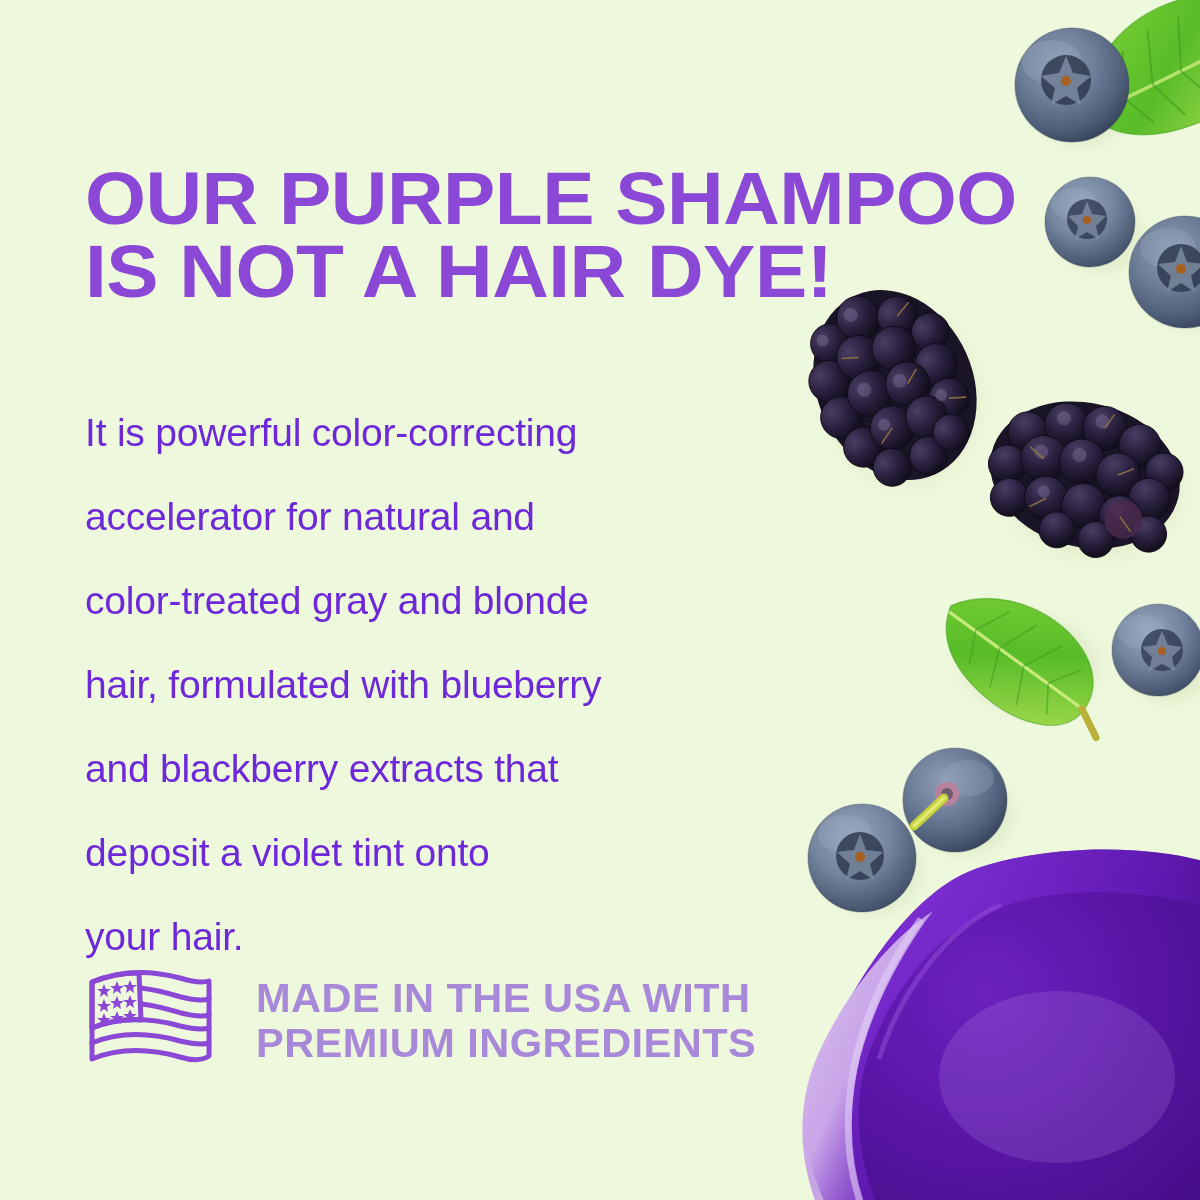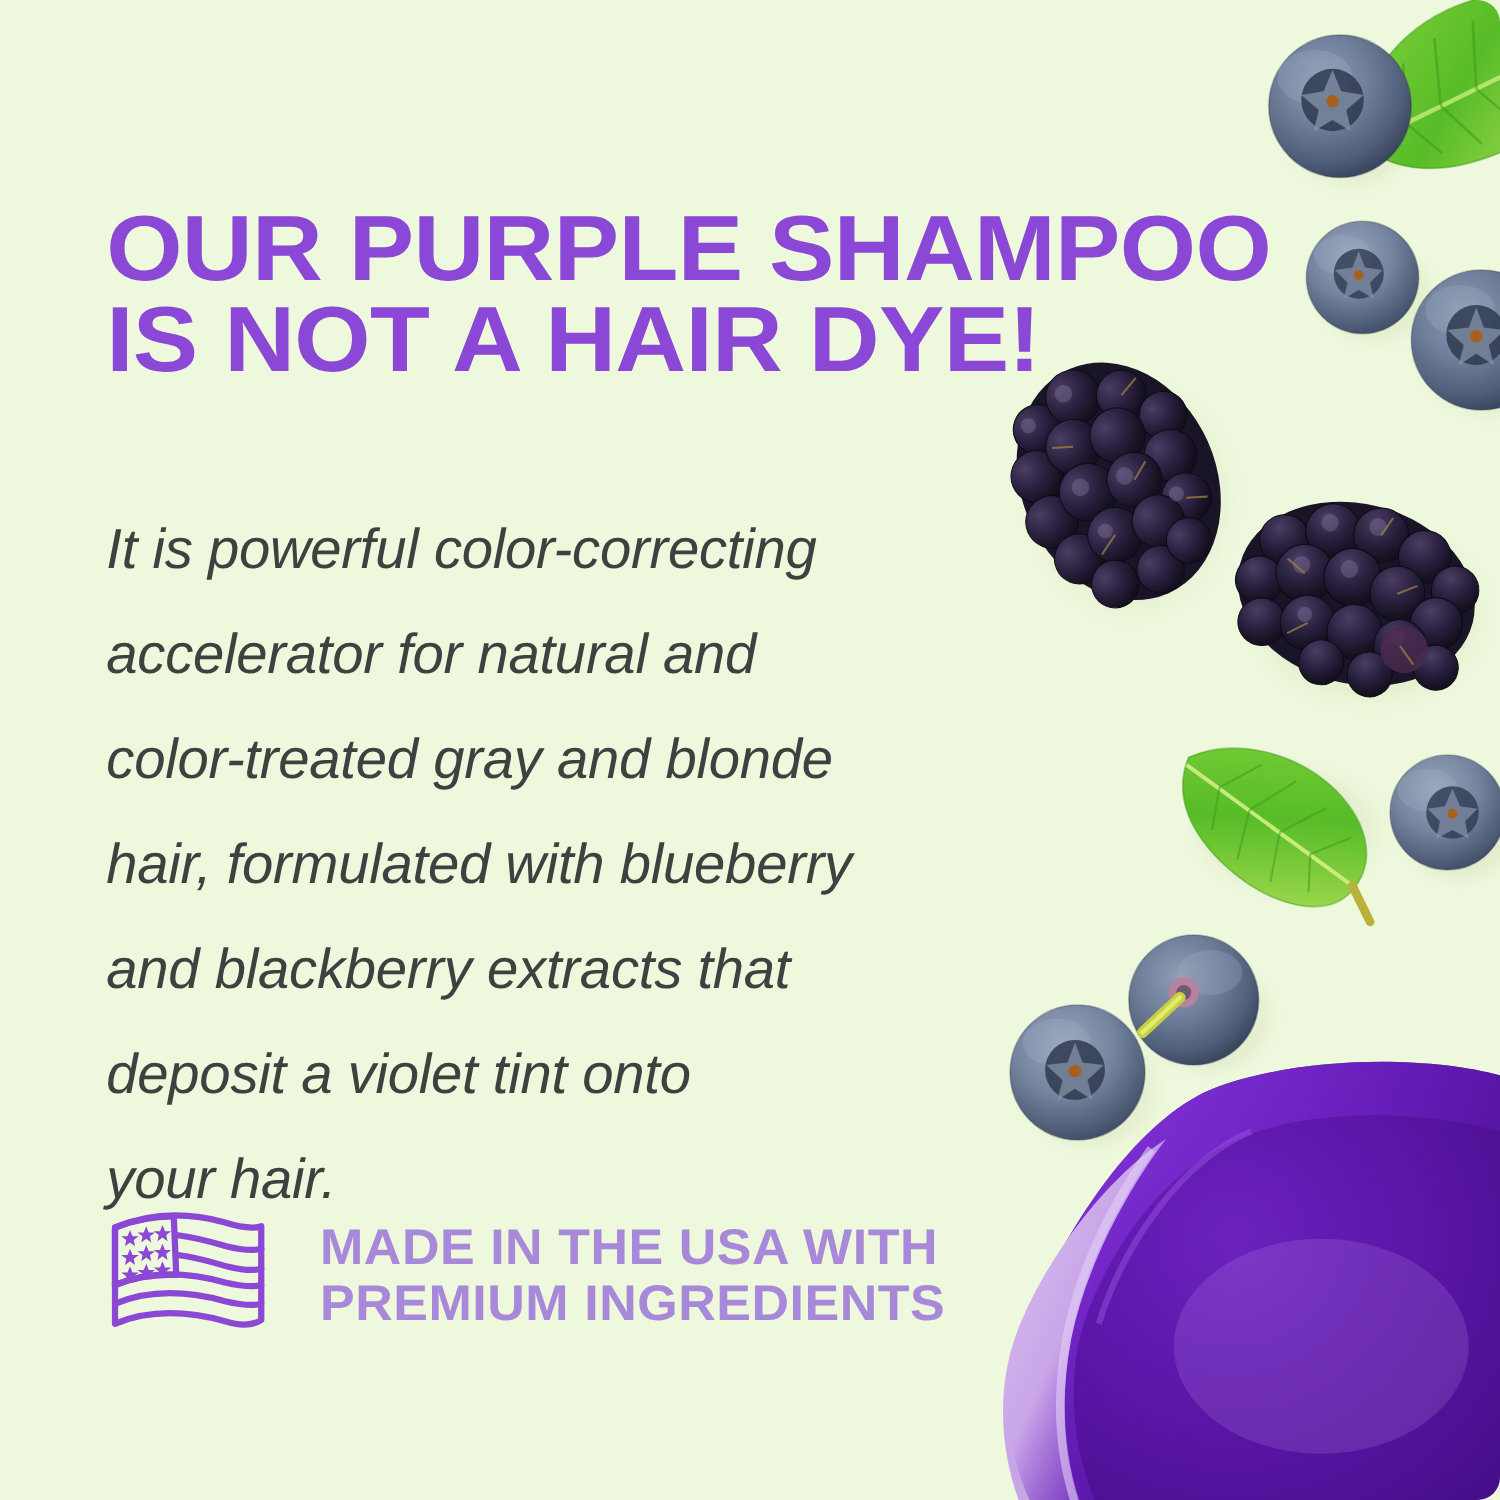--- a/index.html
+++ b/index.html
@@ -2,48 +2,47 @@
 <html><head>
 <meta charset="utf-8">
 <style>
   html,body{margin:0;padding:0;}
   body{
     width:1200px;height:1200px;overflow:hidden;
     font-family:"Liberation Sans",sans-serif;
     background:#EEF8DC;
     position:relative;
   }
-  #stage{position:relative;width:1200px;height:1200px;background:#EEF8DC;overflow:hidden;border-radius:18px;}
+  #stage{position:relative;width:1200px;height:1200px;background:#EEF8DC;overflow:hidden;}
 
   
   .text-col{position:absolute;left:85px;top:0;width:860px;height:1200px;z-index:40;}
 
   .headline{
     position:absolute;left:0;top:112px;width:880px;
     font-family:"Liberation Sans Narrow","Liberation Sans",sans-serif;
     font-weight:bold;
     font-size:74px;
     line-height:0.99;
     letter-spacing:-0.5px;
     color:#8B47D6;
     text-transform:uppercase;
     transform:scaleX(1.06);
     transform-origin:left top;
     white-space:pre-line;
   }
 
   .body-copy{
     position:absolute;left:0;top:352px;width:760px;
-    font-size:45px;
+    font-size:39px;
     line-height:84px;
     font-weight:400;
-    color:#404040;
+    color:#6d28d9;
     letter-spacing:-0.2px;
     white-space:pre-line;
-    font-style:italic;
   }
 
   
   .badge{
     position:absolute;left:0px;top:968px;
     display:flex;align-items:center;gap:41px;
   }
   .flag-icon{flex:0 0 auto;width:130px;height:105px;display:block;}
   .badge-text{
     font-family:"Liberation Sans Narrow","Liberation Sans",sans-serif;

